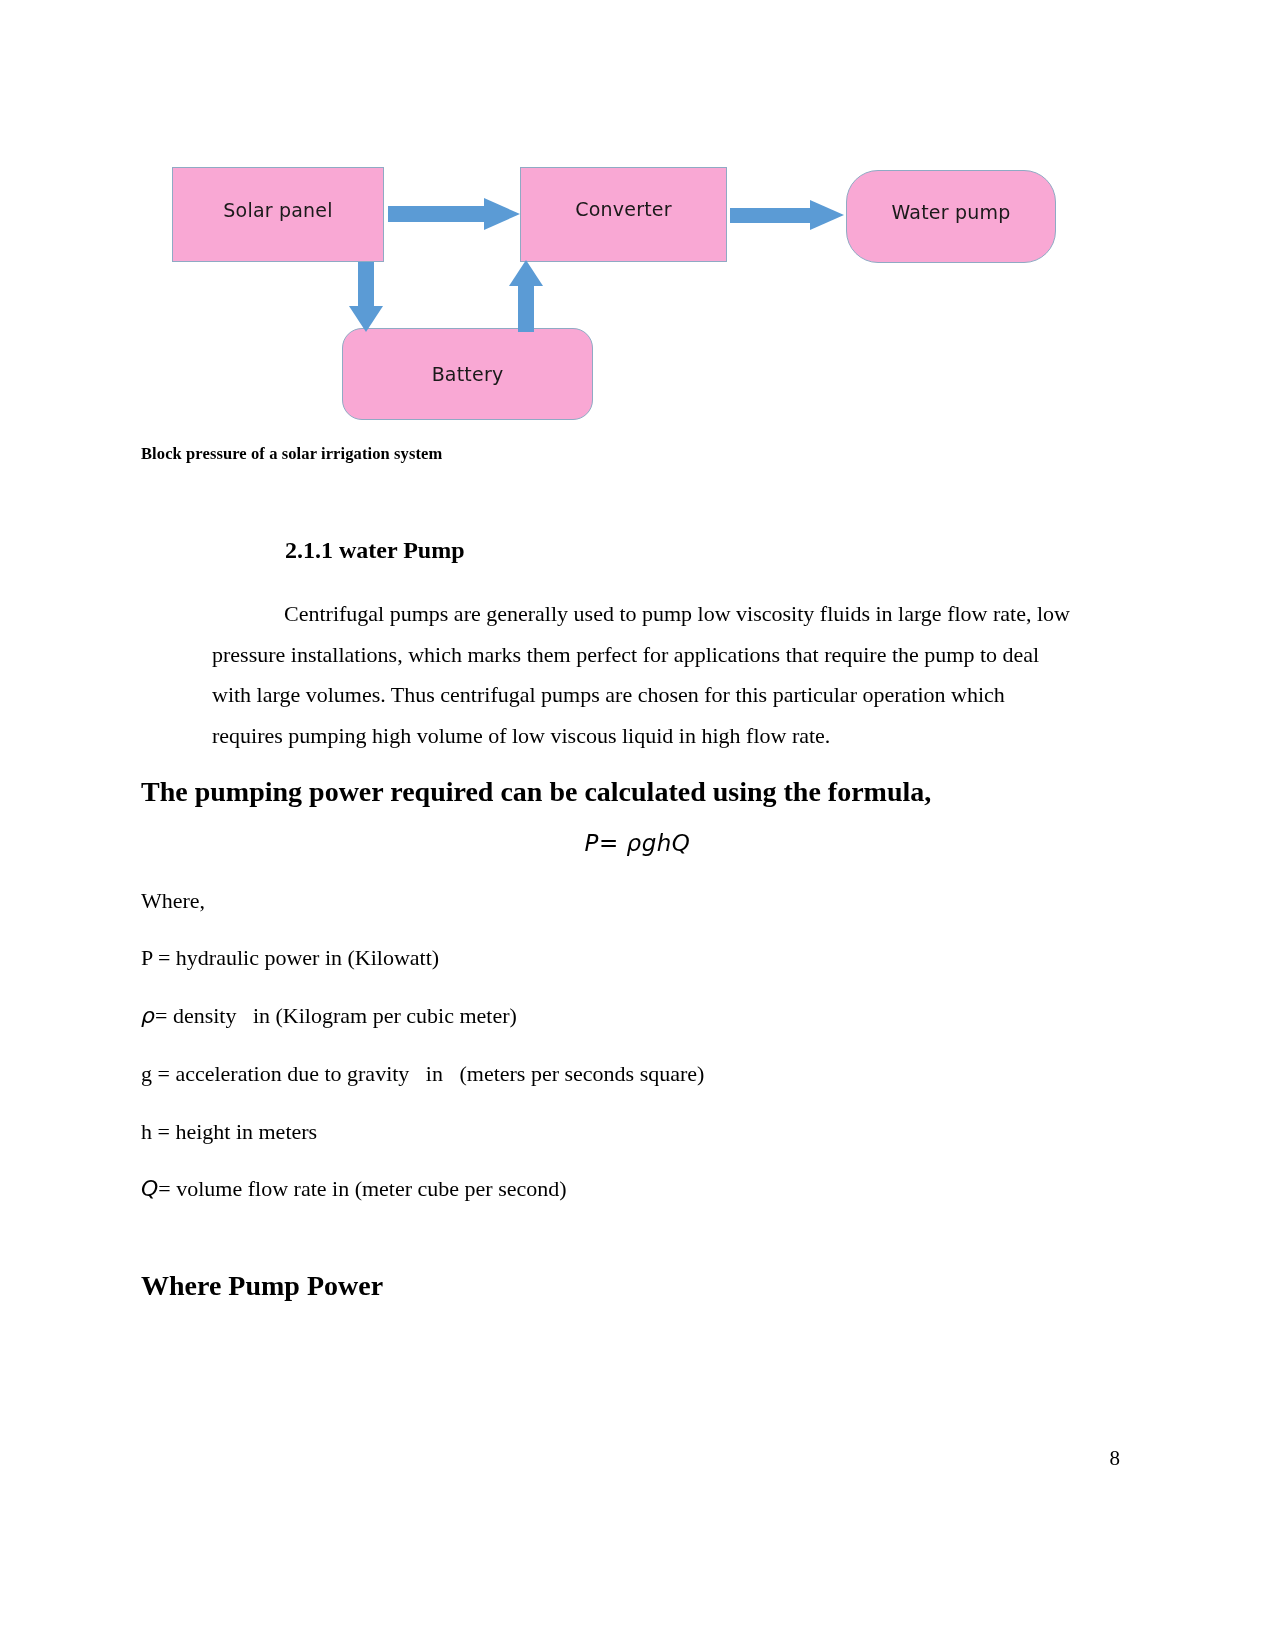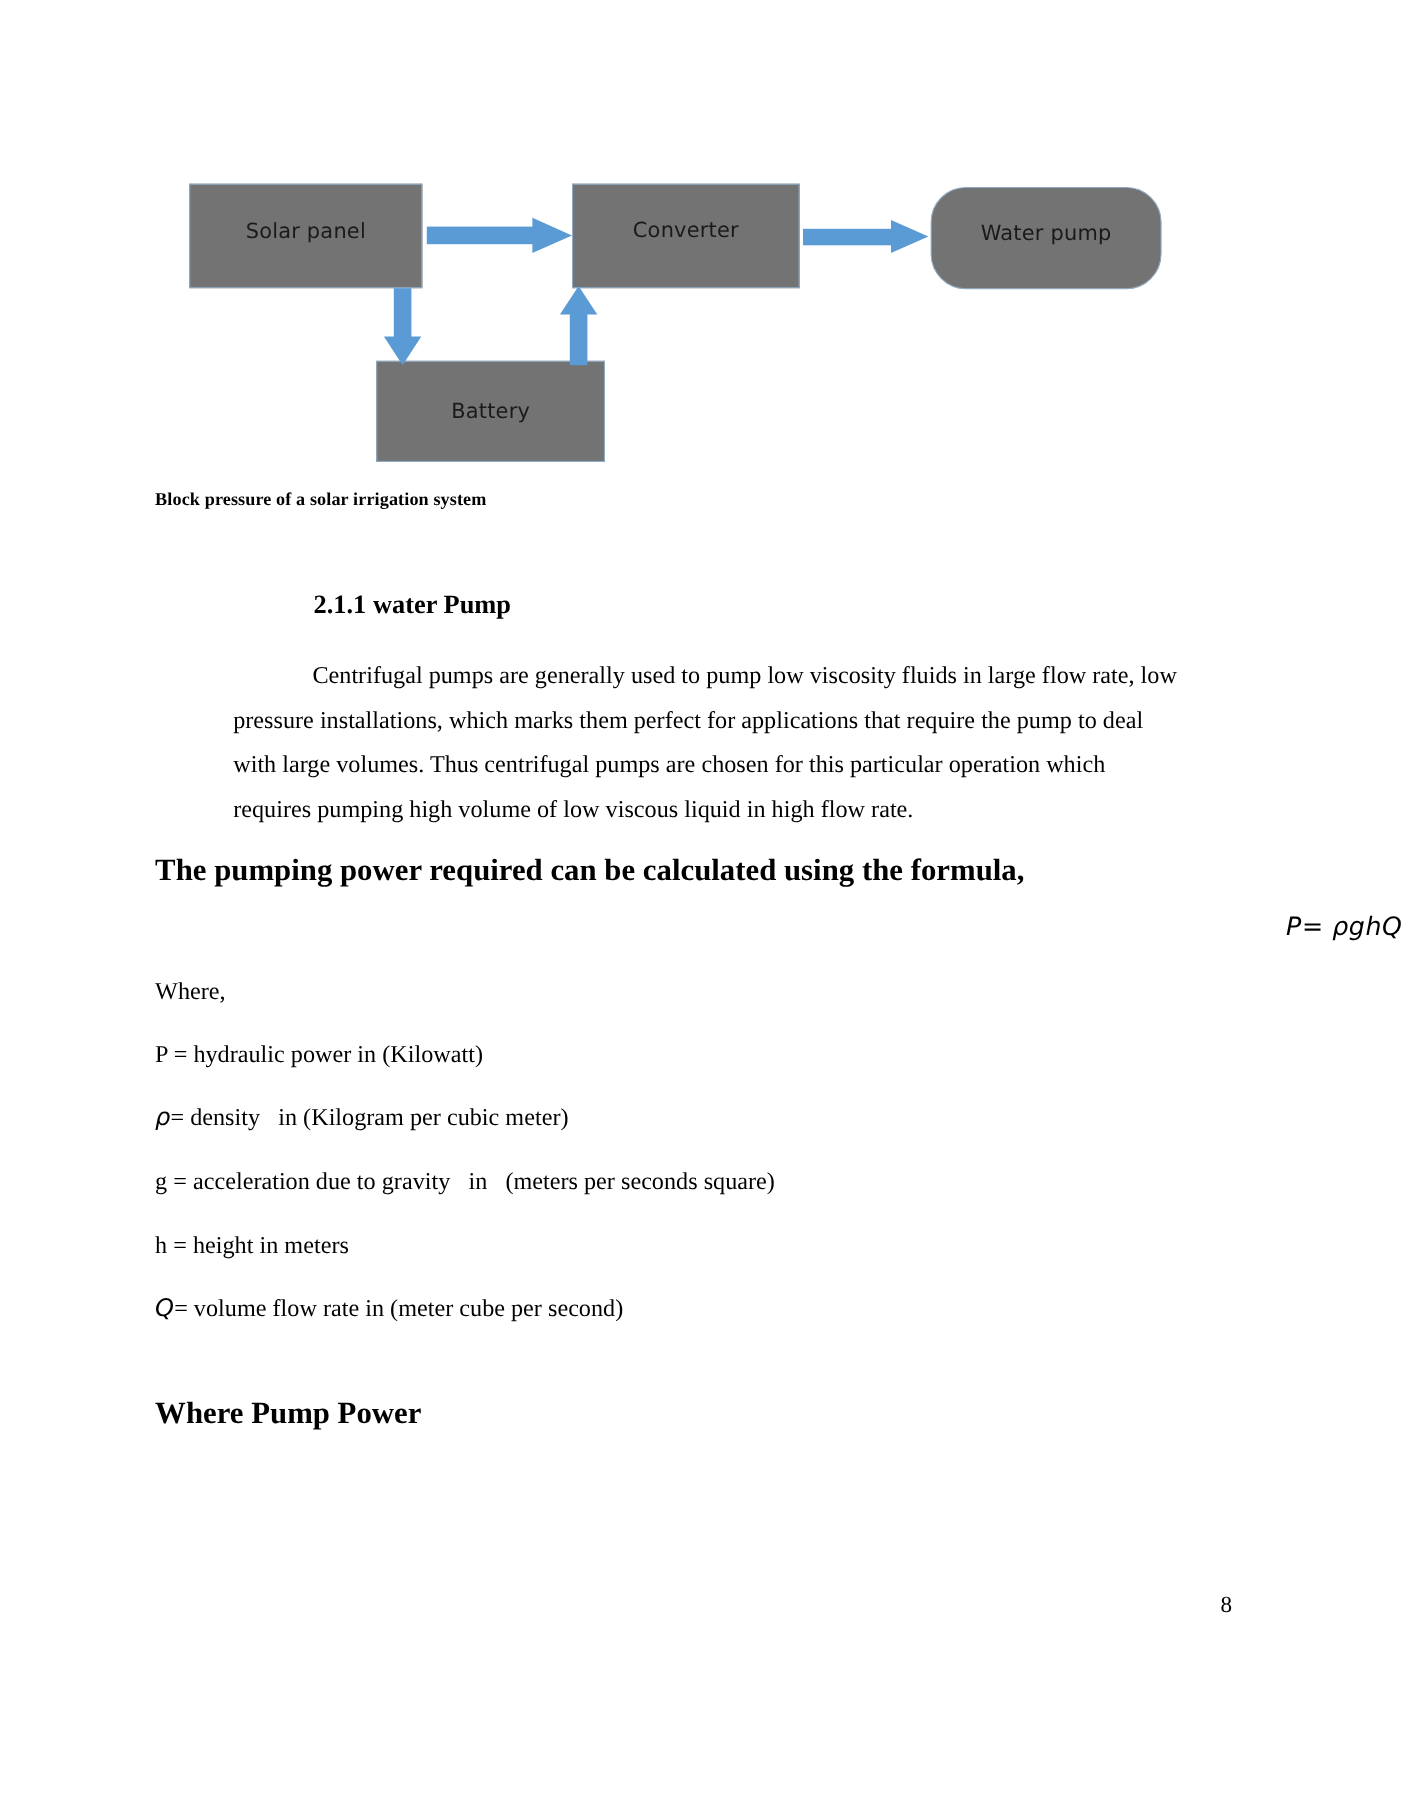--- a/index.html
+++ b/index.html
@@ -25,38 +25,38 @@
   
   .diagram {
     position: absolute;
     left: 140px;
     top: 150px;
     width: 940px;
     height: 290px;
   }
   .node {
     position: absolute;
-    background: #737373;
+    background: #f9a8d4;
     border: 1px solid #8faac4;
     box-sizing: border-box;
     display: flex;
     align-items: center;
     justify-content: center;
   }
   .node span {
     font-family: "DejaVu Sans", sans-serif;
     font-size: 19px;
     color: #1a1a1a;
     letter-spacing: 0.2px;
     white-space: nowrap;
   }
   #node-solar  { left: 32px;  top: 17px;  width: 212px; height: 95px; }
   #node-conv   { left: 380px; top: 17px;  width: 207px; height: 95px; }
   #node-pump   { left: 706px; top: 20px;  width: 210px; height: 93px; border-radius: 32px; }
-  #node-batt   { left: 202px; top: 178px; width: 208px; height: 92px; }
+  #node-batt   { left: 202px; top: 178px; width: 251px; height: 92px; border-radius: 20px; }
   #node-solar span { position: relative; top: -5px; }
   #node-conv  span { position: relative; top: -6px; }
   #node-pump  span { position: relative; top: -5px; }
   #node-batt  span { position: relative; top: 0px; }
 
   
   .arrow { position: absolute; }
   .arrow .shaft { position: absolute; background: #5b9bd5; }
   .arrow .head  { position: absolute; width: 0; height: 0; }
 
@@ -133,21 +133,21 @@
     font-weight: bold;
   }
   #bold-formula-intro { top: 776px; }
   #bold-shaft-heading { top: 1270px; }
 
   .formula {
     position: absolute;
     left: 0;
     top: 830px;
     width: 1275px;
-    text-align: right;
+    text-align: center;
     font-family: "DejaVu Sans", sans-serif;
     font-style: italic;
     font-size: 23px;
     letter-spacing: 0.5px;
   }
 
   .var-line {
     position: absolute;
     left: 141px;
     font-size: 22px;

